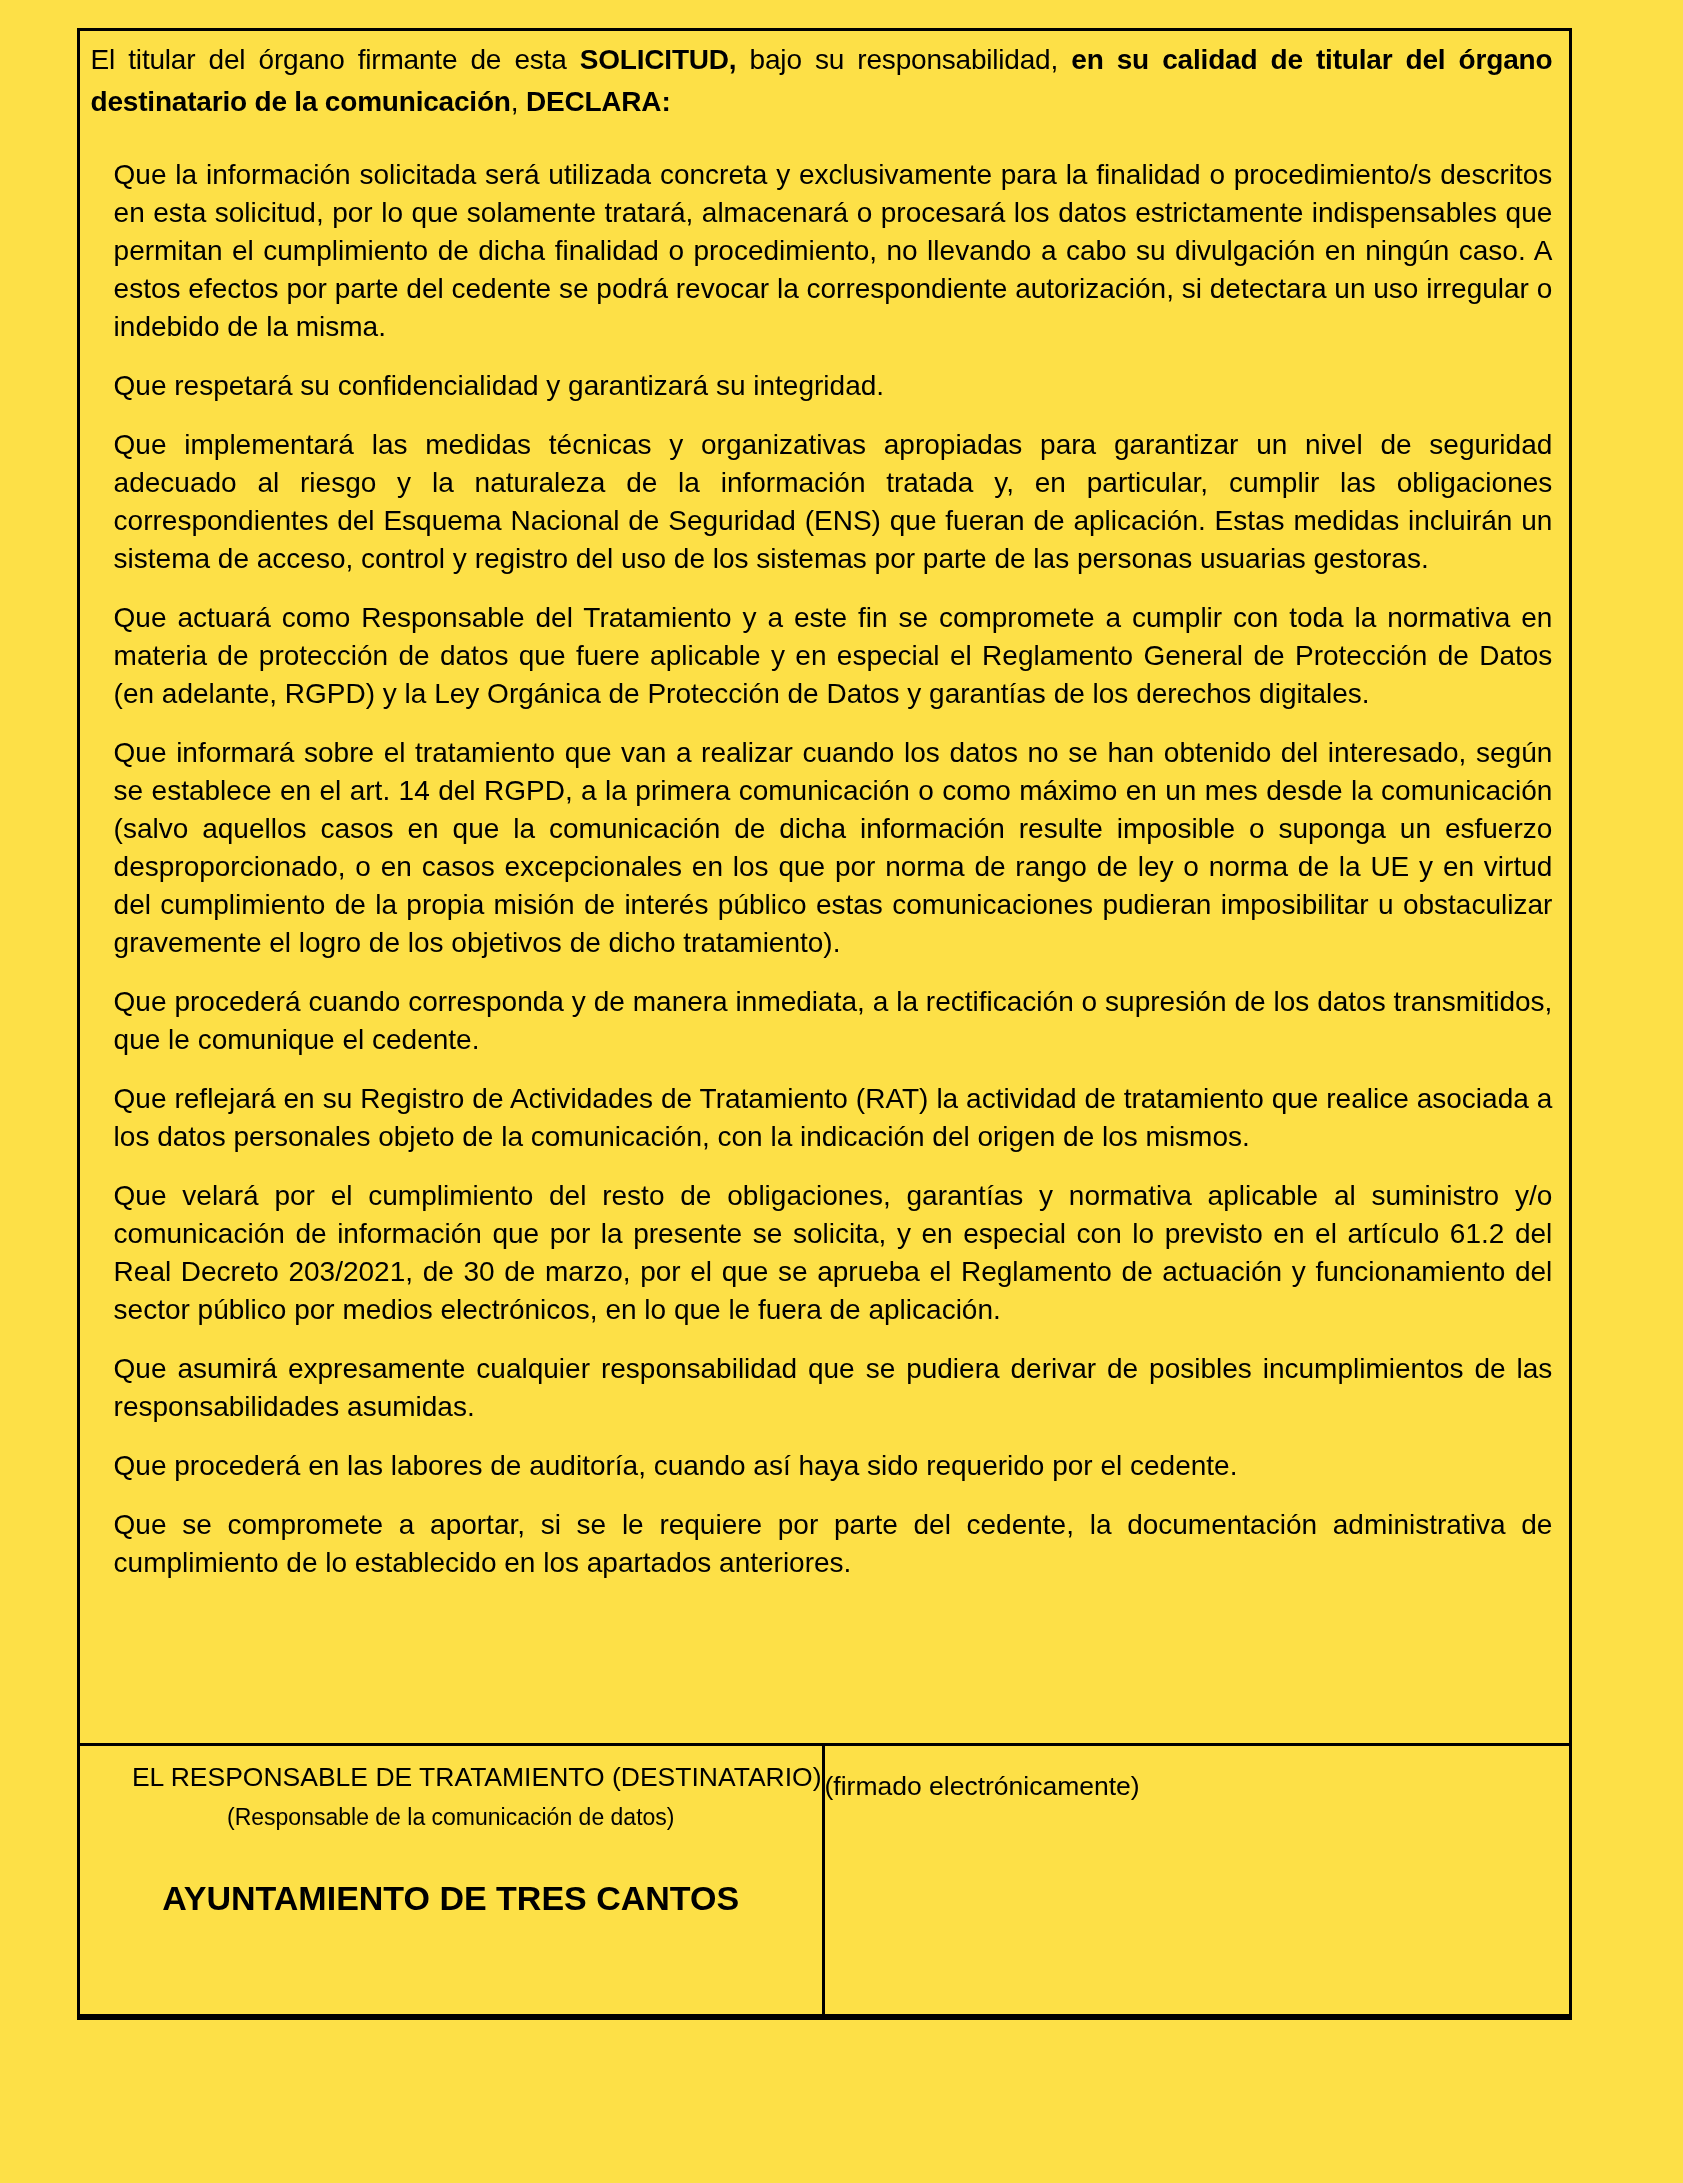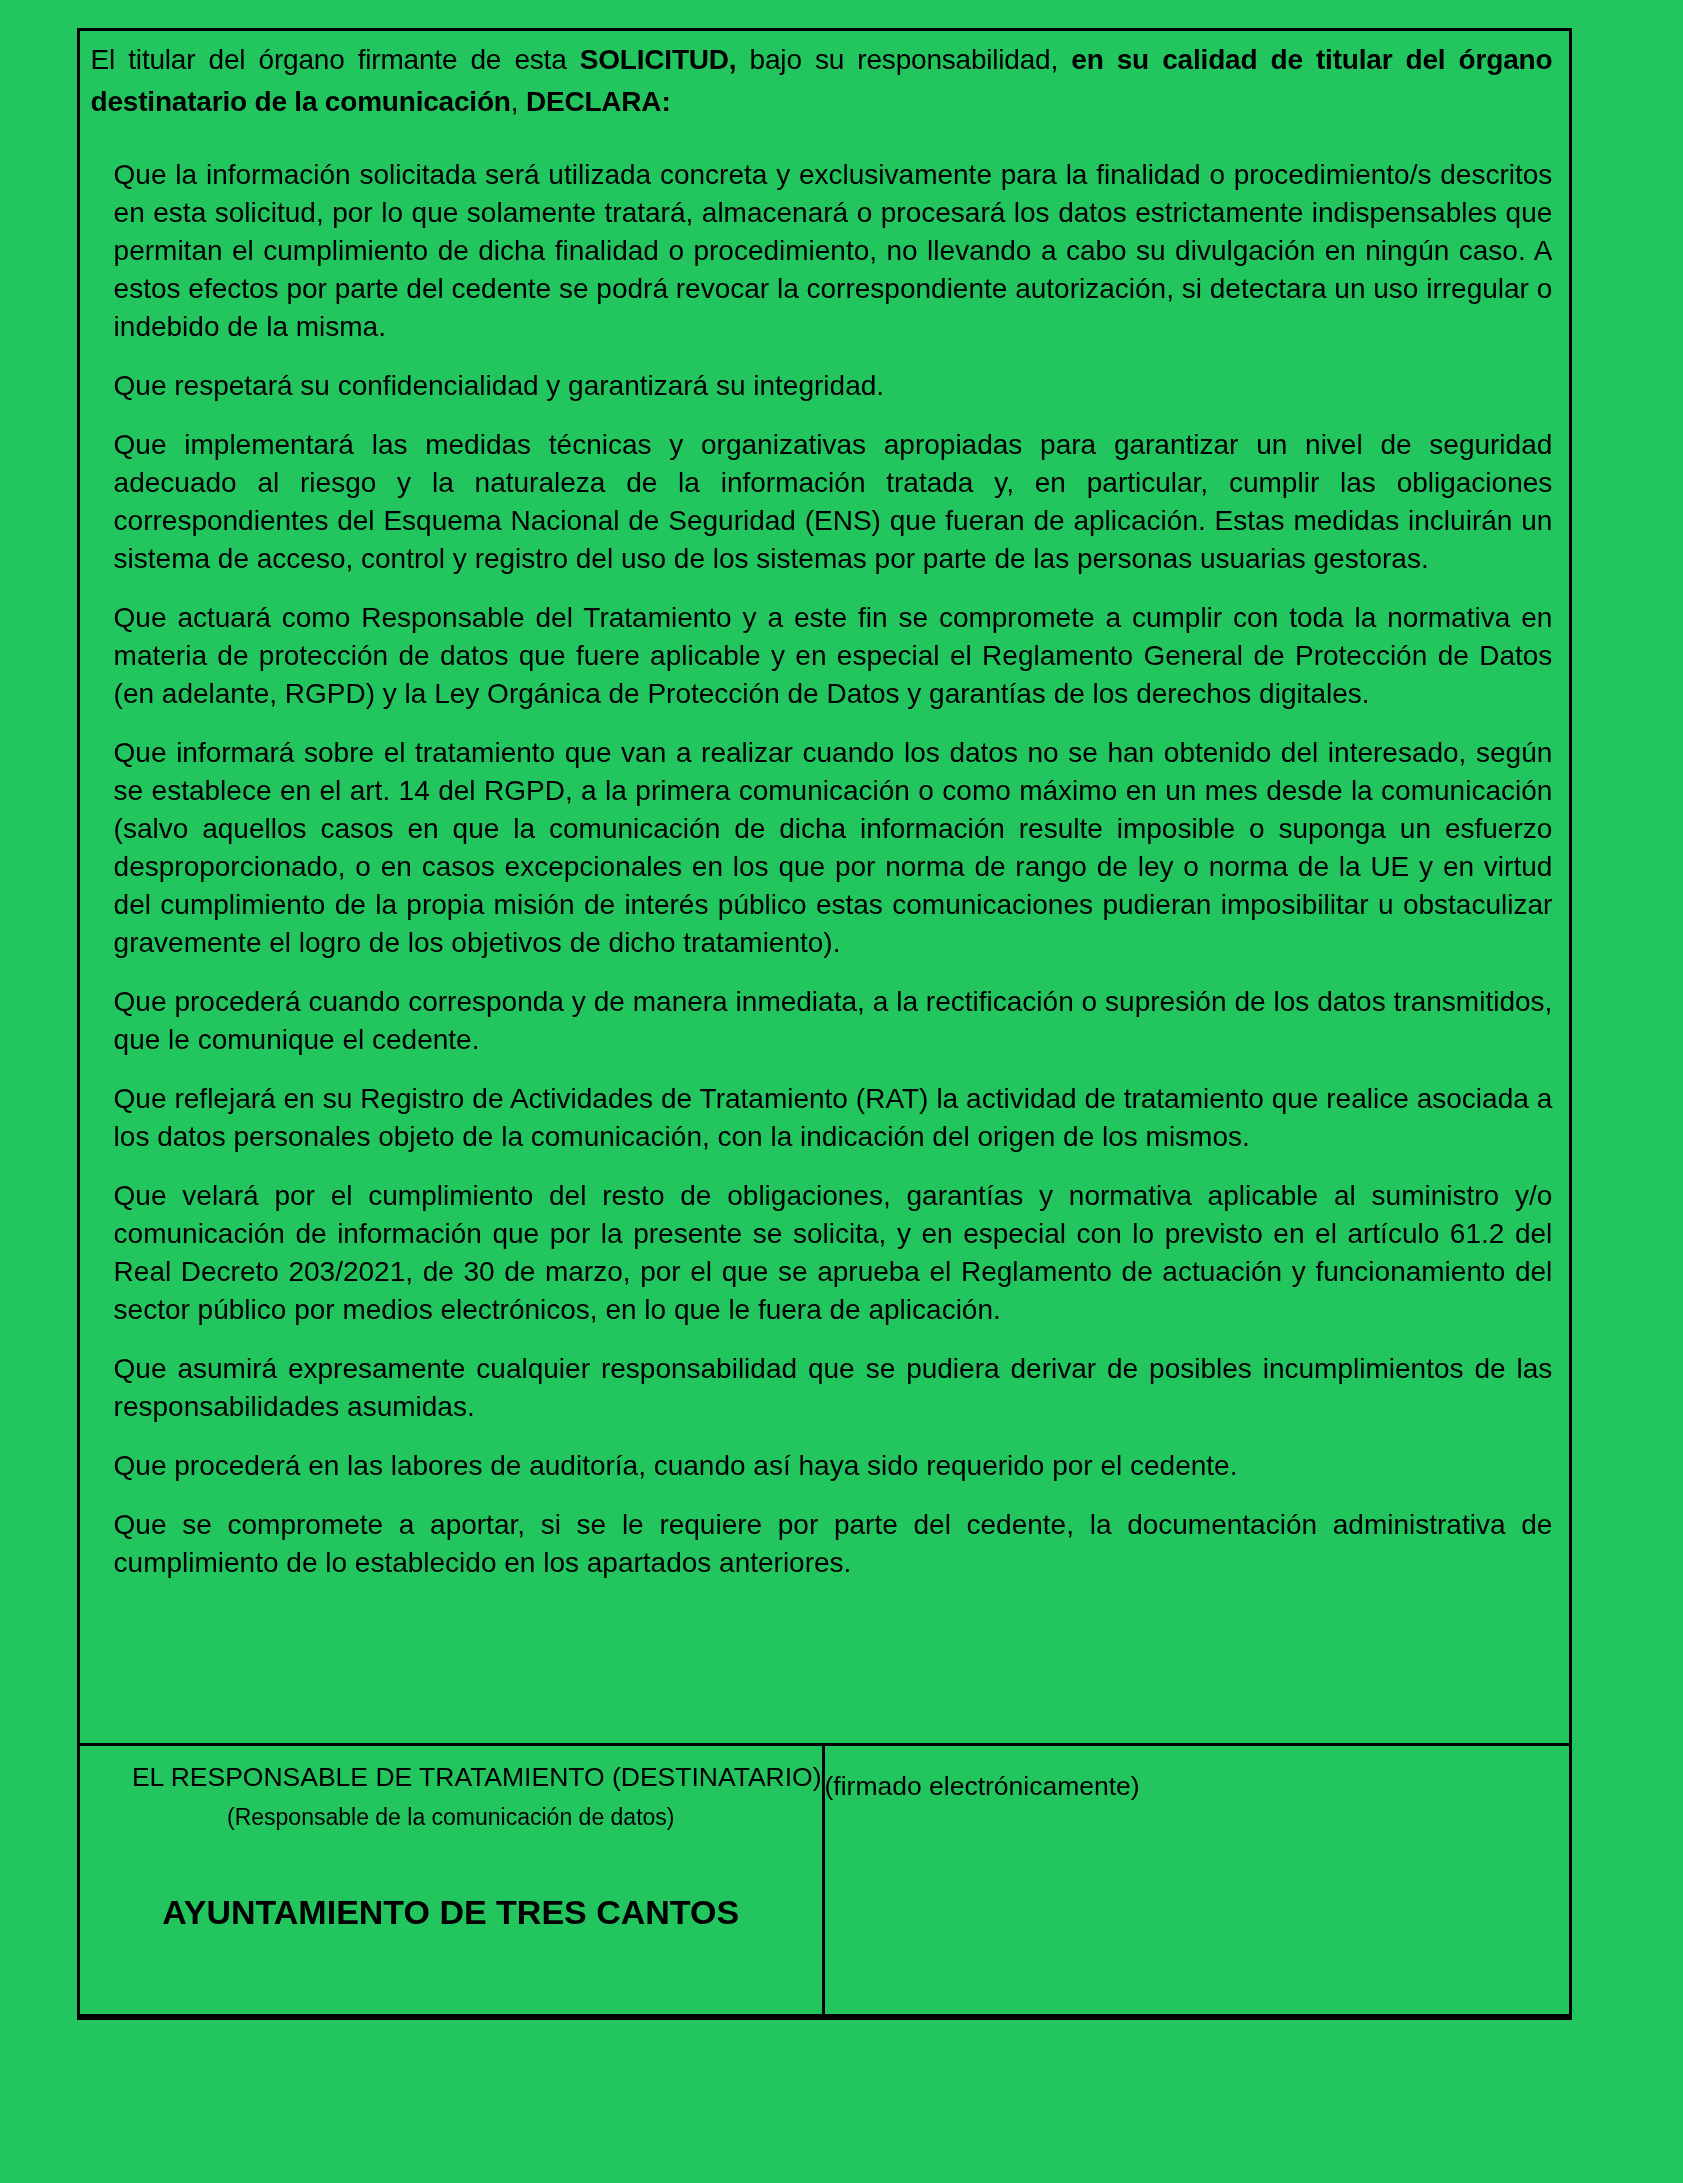--- a/index.html
+++ b/index.html
@@ -6,21 +6,21 @@
     margin: 0;
     padding: 0;
     background: #ffffff;
     color: #000000;
     font-family: "Liberation Sans", sans-serif;
   }
   .page {
     position: relative;
     width: 1684px;
     height: 2183px;
-    background: #22c55e;
+    background: #fde047;
     overflow: hidden;
   }
   .doc-box {
     position: absolute;
     left: 77px;
     top: 28px;
     width: 1495px;
     height: 1992px;
     box-sizing: border-box;
     border: 3.8px solid #000000;
@@ -80,21 +80,21 @@
   }
   .sig-subtitle {
     font-size: 23px;
     line-height: 29px;
     margin-top: 9px;
   }
   .sig-entity {
     font-size: 34px;
     line-height: 39px;
     font-weight: bold;
-    margin-top: 61px;
+    margin-top: 47px;
   }
   .sig-note {
     font-size: 26.5px;
     line-height: 33px;
   }
 </style>
 </head>
 <body>
 
 <div class="page">

